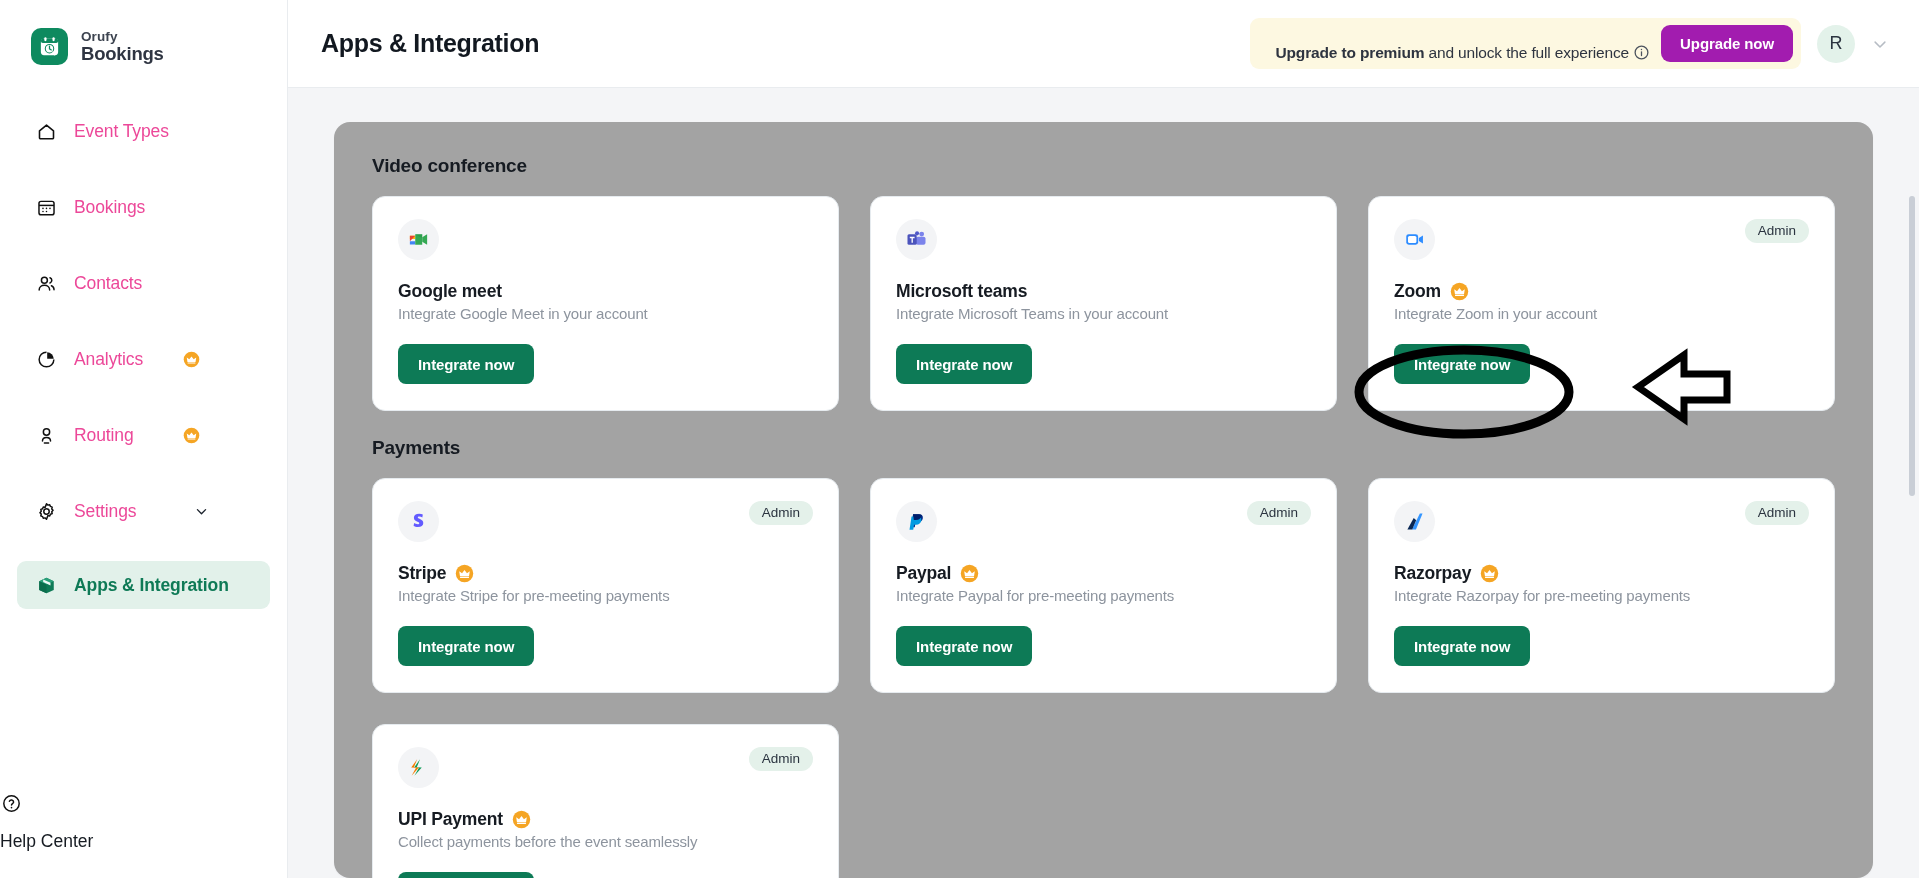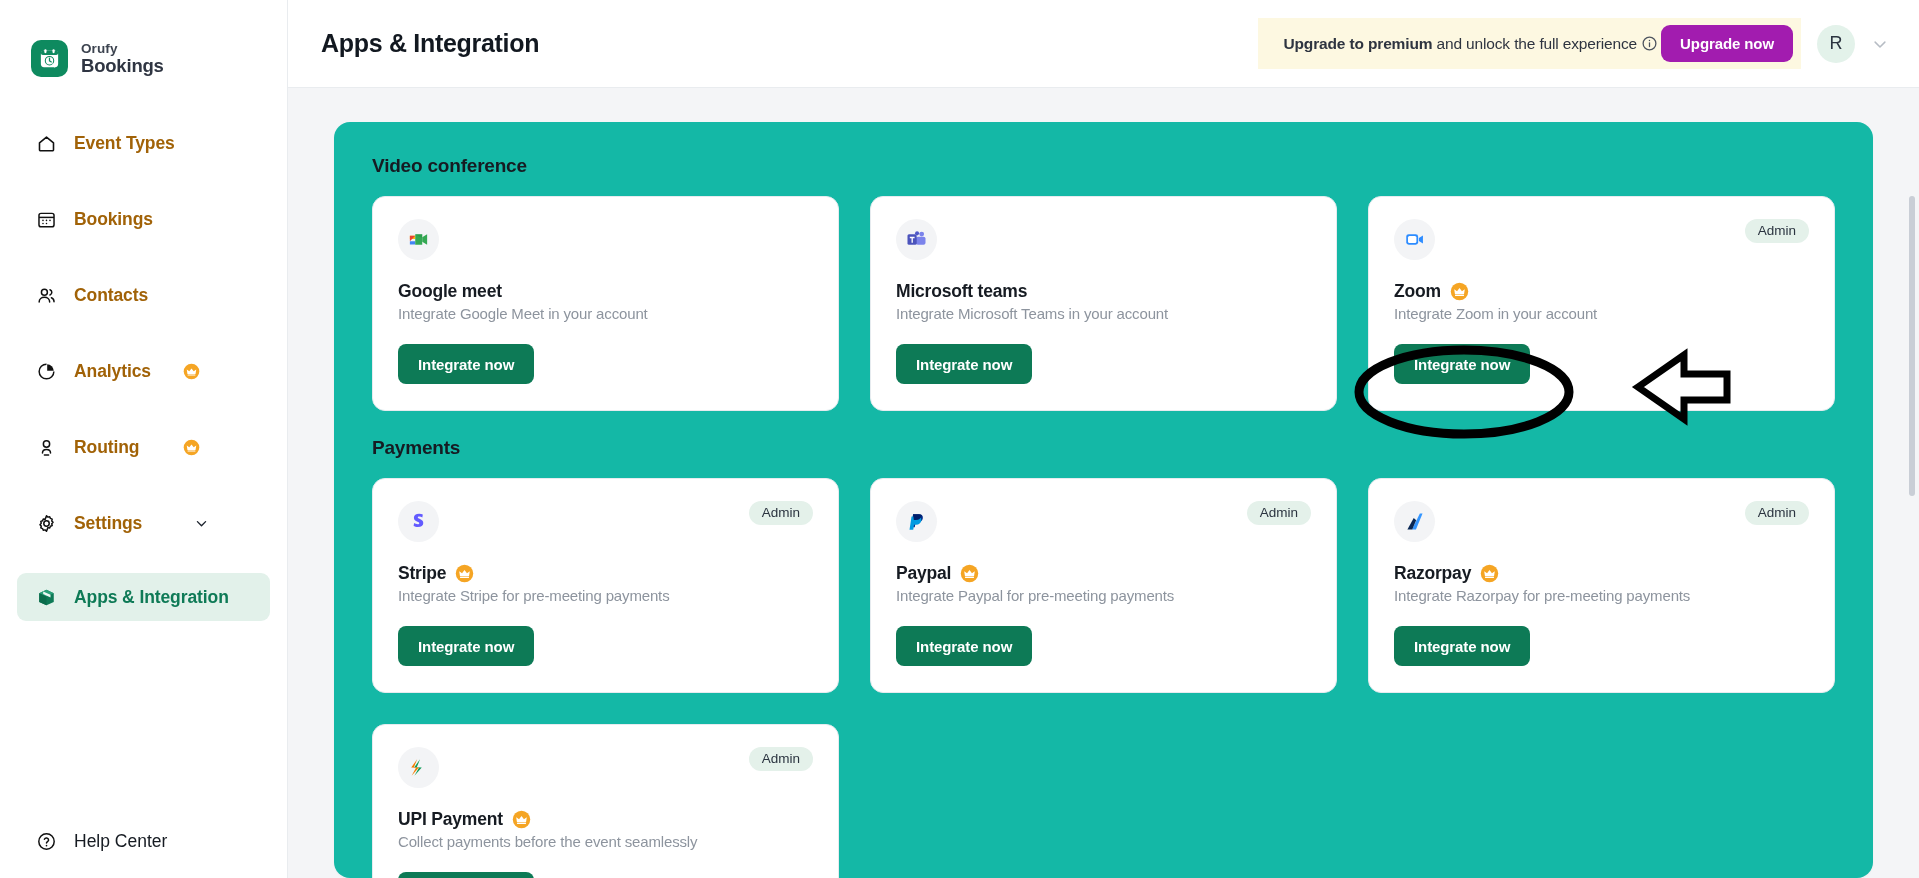--- a/index.html
+++ b/index.html
@@ -13,70 +13,70 @@
 
   
   .sidebar {
     width: 288px; height: 878px;
     background: #ffffff;
     border-right: 1px solid #e9ecef;
     display: flex; flex-direction: column;
     flex: 0 0 288px;
     position: relative;
   }
-  .brand { display: flex; align-items: center; gap: 13px; padding: 40px 0 0 31px; }
+  .brand { display: flex; align-items: center; gap: 13px; padding: 28px 0 0 31px; }
   .brand-logo {
     width: 37px; height: 37px; border-radius: 10px;
     background: #0e8a5f;
     display: flex; align-items: center; justify-content: center;
     flex: 0 0 37px;
   }
   .brand-text { line-height: 1.05; }
   .brand-top { font-size: 13.5px; color: #3d4450; font-weight: 600; letter-spacing: .1px; }
   .brand-bottom { font-size: 18.5px; color: #2f3542; font-weight: 700; letter-spacing: -.2px; }
 
   .nav { margin-top: 42px; display: flex; flex-direction: column; }
   .nav-item {
     display: flex; align-items: center; gap: 17px;
     height: 48px; margin: 0 17px 28px 17px; padding-left: 18px;
     border-radius: 9px; cursor: pointer; position: relative;
   }
-  .nav-item .label { font-size: 17.5px; color: #a16207; font-weight: 700; letter-spacing: -.1px; }
+  .nav-item .label { font-size: 17.5px; color: #ec4899; font-weight: 400; letter-spacing: -.1px; }
   .nav-icon { width: 22px; height: 22px; display: flex; align-items: center; justify-content: center; flex: 0 0 22px; }
   .nav-icon svg { display:block; }
   .crown-badge {
     position: absolute; right: 70px; width: 17px; height: 17px;
     display:flex; align-items:center; justify-content:center;
   }
   .nav-item.active { background: #e2f1ea; margin-bottom: 0; }
   .nav-item.active .label { color: #0e7a56; font-weight: 600; }
   .chev { position: absolute; right: 62px; width: 14px; height: 14px; }
 
   .nav-settings { margin-bottom: 26px; }
   .help {
     margin-top: auto; margin-bottom: 26px;
-    display: flex; align-items: center; gap: 17px; padding-left: 35px; cursor: pointer;
+    display: flex; align-items: flex-start; gap: 17px; cursor: pointer; flex-direction: column;
   }
   .help .label { font-size: 17.5px; color: #161b22; font-weight: 500; }
 
   
   .main { flex: 1 1 auto; display: flex; flex-direction: column; min-width: 0; background:#ffffff; }
   .topbar {
     height: 88px; flex: 0 0 88px;
     border-bottom: 1px solid #e9ecef;
     display: flex; align-items: center; justify-content: space-between;
     padding: 0 30px 0 33px; background:#fff;
   }
   .page-title { font-size: 25px; font-weight: 700; color: #121820; letter-spacing: -.3px; }
   .page-sub { font-size: 15.5px; color: #8d949e; margin-top: 4px; letter-spacing: -.1px; }
 
   .topright { display: flex; align-items: center; gap: 16px; }
   .upgrade-banner {
-    display: flex; align-items: center; gap: 3px;
-    background: #fdf8e1; border-radius: 0;
+    display: flex; align-items: flex-end; gap: 11px;
+    background: #fdf8e1; border-radius: 9px;
     padding: 7px 8px 7px 25px; height: 51px;
   }
   .upg-text { font-size: 15.5px; color: #2e3440; letter-spacing: -.15px; }
   .upg-text b { font-weight: 700; }
   .info-icon { width: 17px; height: 17px; display:inline-flex; vertical-align:-3px; margin-left:4px;}
   .upgrade-btn {
     background: #a21caf; color: #ffffff; border: none;
     border-radius: 9px; height: 37px; padding: 0 19px;
     font-size: 15px; font-weight: 700; cursor: pointer;
     font-family: "Liberation Sans", sans-serif; letter-spacing: -.1px;
@@ -88,21 +88,21 @@
     font-size: 18px; font-weight: 500;
   }
   .avatar-chev { width: 18px; height: 18px; cursor: pointer; }
 
   
   .content {
     flex: 1 1 auto; background: #f4f5f7; padding: 34px 46px 0 46px;
     overflow: hidden; position: relative;
   }
   .panel {
-    background: #14b8a6; border-radius: 16px;
+    background: #a3a3a3; border-radius: 16px;
     padding: 33px 38px 0 38px; height: 100%;
     box-shadow: 0 1px 2px rgba(16,24,40,.04);
     overflow: hidden;
   }
   .section-title {
     font-size: 19px; font-weight: 600; color: #161b22;
     letter-spacing: -.2px; margin-bottom: 19px;
   }
   .section + .section { margin-top: 8px; }
   .cards { display: grid; grid-template-columns: repeat(3, 1fr); gap: 31px; }

